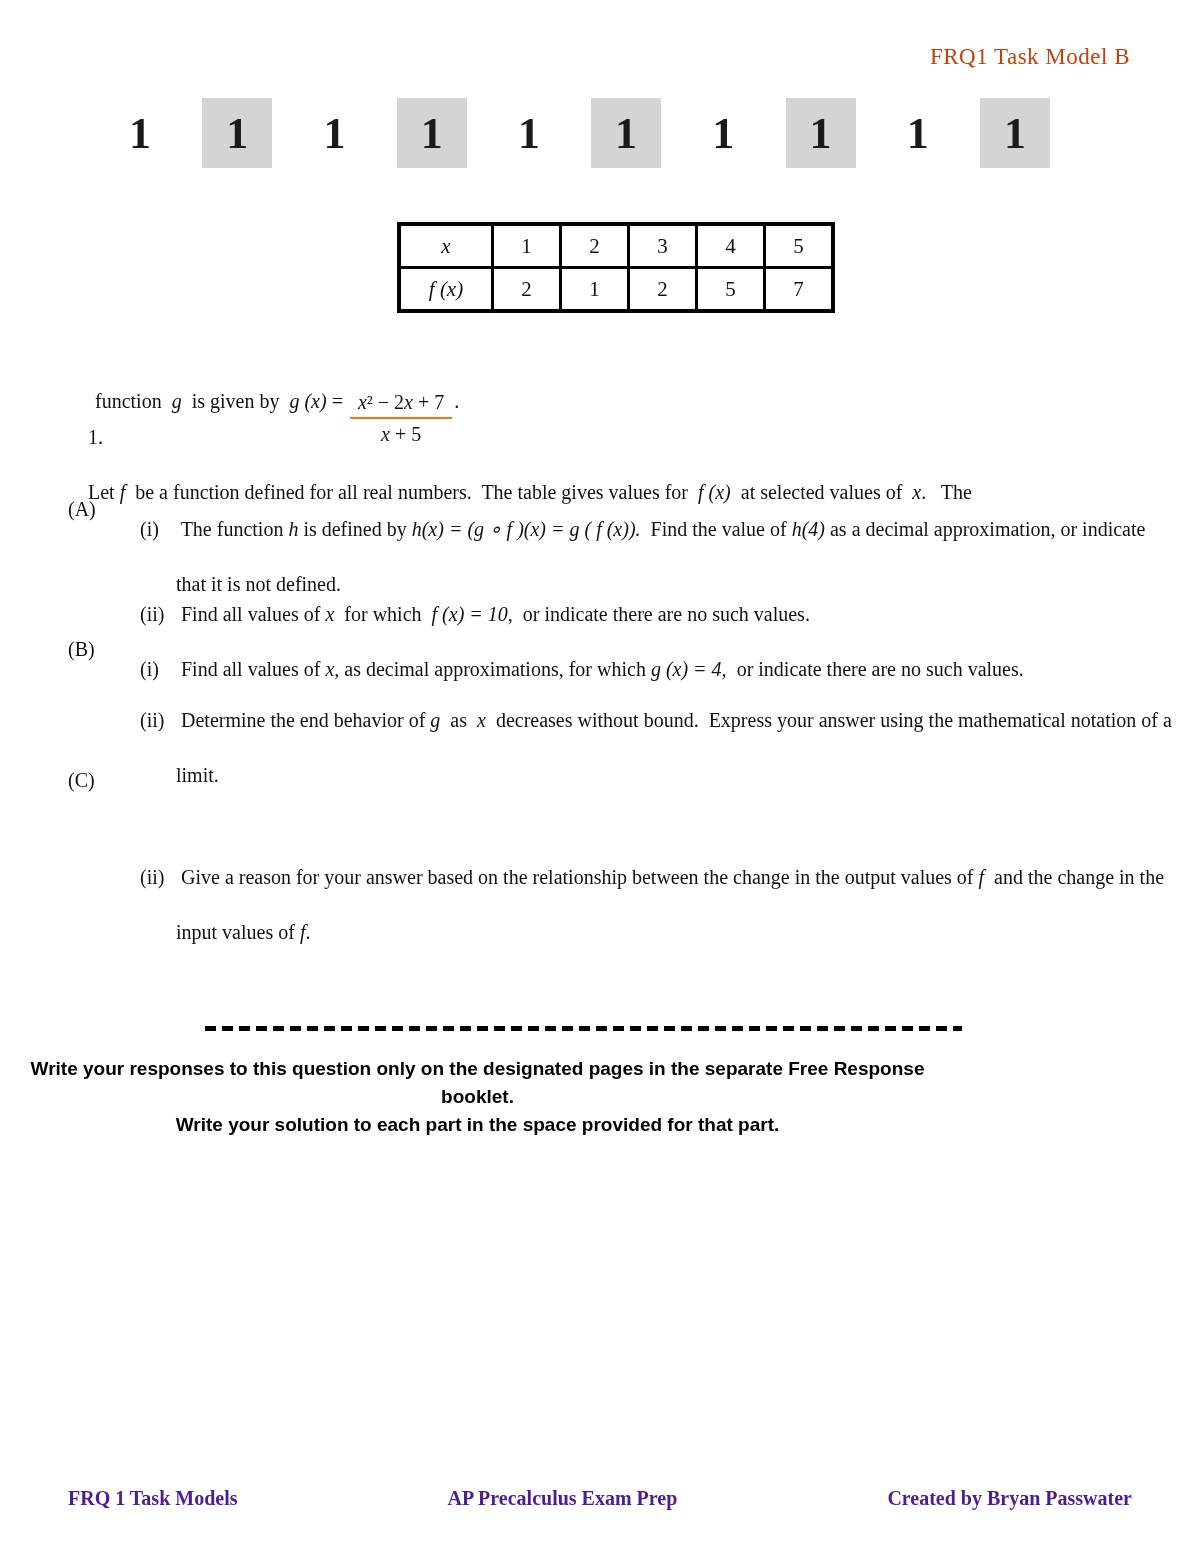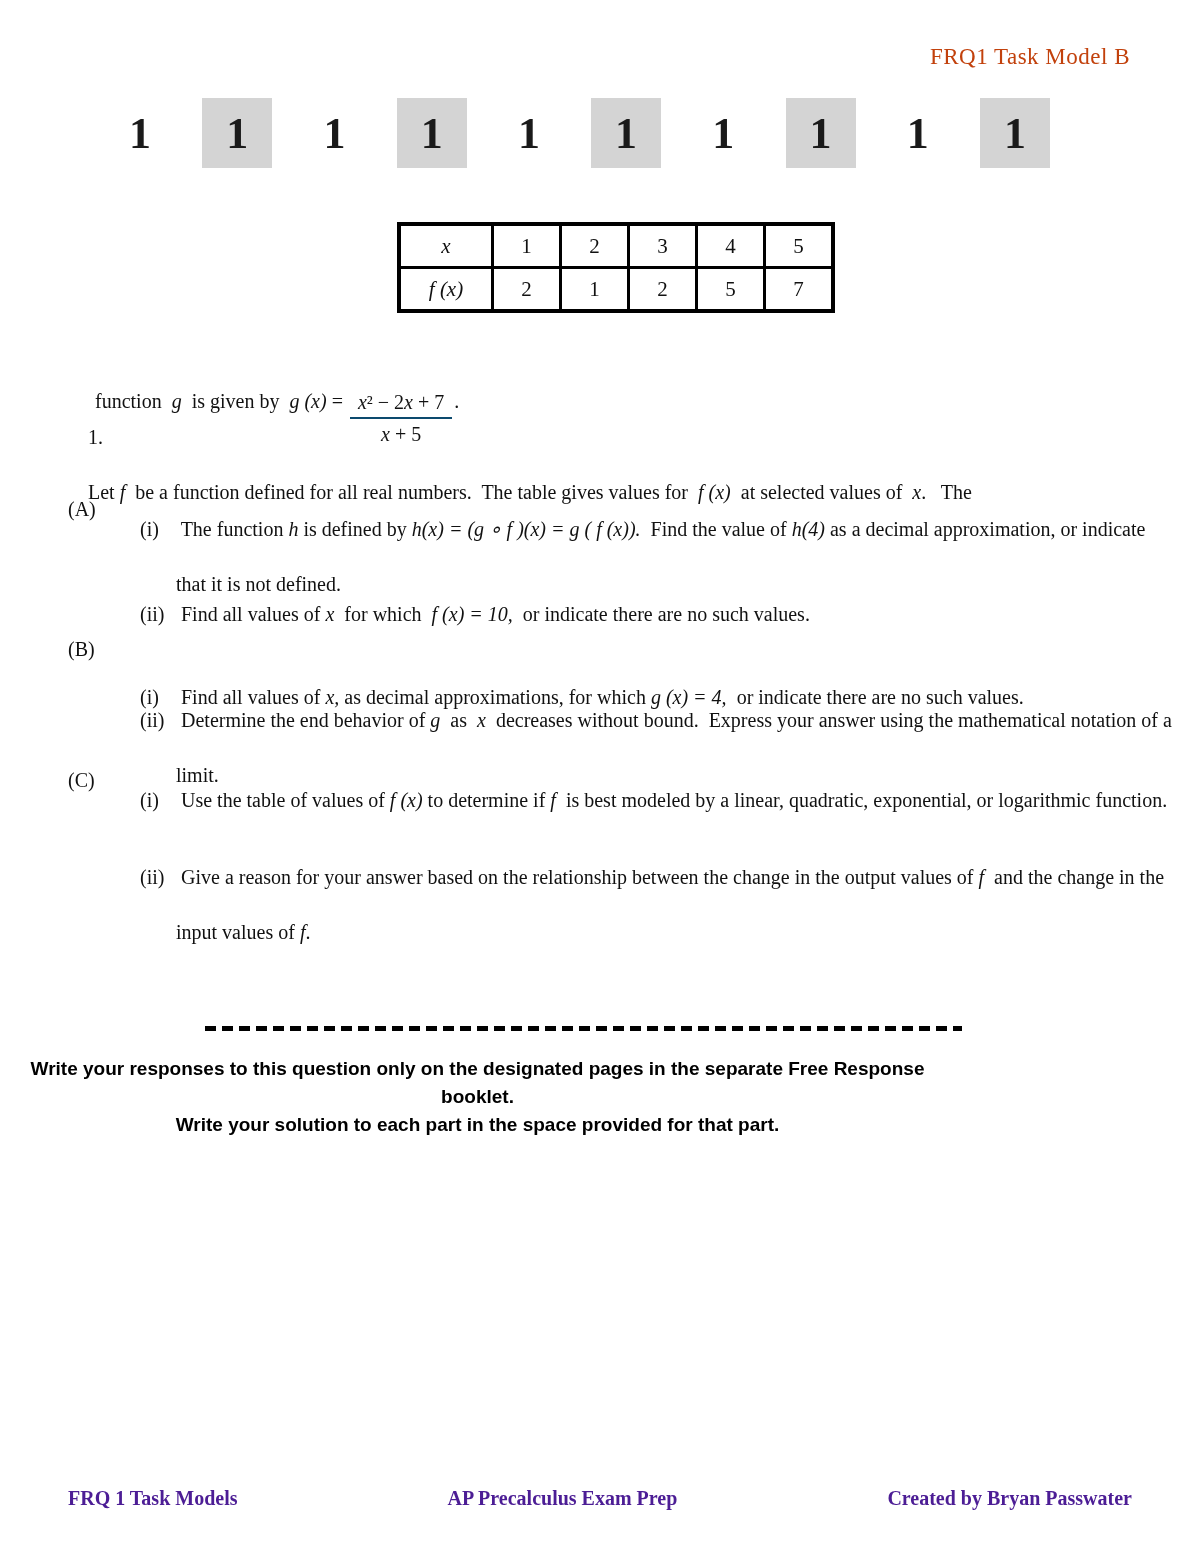--- a/index.html
+++ b/index.html
@@ -46,21 +46,21 @@
   }
   .intro-line{position:absolute;top:355px;left:68px;width:1090px;white-space:pre;}
   .given-line{
     position:absolute;top:390px;left:95px;height:68px;
     display:flex;align-items:flex-start;white-space:pre;font-size:20px;
   }
   .frac{
     display:inline-flex;flex-direction:column;text-align:center;
     font-size:20px;line-height:24px;margin:0 2px;vertical-align:middle;
   }
-  .frac .num{border-bottom:2px solid #0c4a6e;padding:0 8px 3px;}
+  .frac .num{border-bottom:2px solid #f97316;padding:0 8px 3px;}
   .frac .den{padding-top:3px;}
   .part-label{position:absolute;left:68px;}
   .item{position:absolute;left:140px;width:1000px;padding-left:36px;text-indent:-36px;}
   .marker{display:inline-block;width:36px;text-indent:0;}
   
   .divider{
     position:absolute;top:1026px;left:205px;width:757px;height:5px;
     background:repeating-linear-gradient(90deg,#000 0 11px,transparent 11px 17px);
   }
   .notice{
@@ -130,25 +130,24 @@
       <span class="den"><span class="mi">x</span><span> + 5</span></span>
     </span>
     <span>.</span>
   </div>
 
   <span class="part-label" style="top:482px">(A)</span>
   <p class="item" style="top:482px"><span class="marker">(i)</span><span><span> The function </span><span class="mi">h</span><span> is defined by </span><span class="mi">h(x) = (g ∘ f )(x) = g ( f (x)).</span><span>  Find the value of </span><span class="mi">h(4)</span><span> as a decimal approximation, or indicate that it is not defined.</span></span></p>
   <p class="item" style="top:567px"><span class="marker">(ii)</span><span><span> Find all values of </span><span class="mi">x</span><span>  for which  </span><span class="mi">f (x) = 10,</span><span>  or indicate there are no such values.</span></span></p>
 
   <span class="part-label" style="top:622px">(B)</span>
-  <p class="item" style="top:650px"><span class="marker">(i)</span><span><span> Find all values of </span><span class="mi">x,</span><span> as decimal approximations, for which </span><span class="mi">g (x) = 4,</span><span>  or indicate there are no such values.</span></span></p>
+  <p class="item" style="top:622px"><span class="marker">(i)</span><span><span> Find all values of </span><span class="mi">x,</span><span> as decimal approximations, for which </span><span class="mi">g (x) = 4,</span><span>  or indicate there are no such values.</span></span></p>
   <p class="item" style="top:673px"><span class="marker">(ii)</span><span><span> Determine the end behavior of </span><span class="mi">g</span><span>  as  </span><span class="mi">x</span><span>  decreases without bound.  Express your answer using the mathematical notation of a limit.</span></span></p>
 
   <span class="part-label" style="top:753px">(C)</span>
-  <p class="item" style="top:753px"><span class="marker">(i)</span><span><span> Use the table of values of </span><span class="mi">f (x)</span><span> to determine if </span><span class="mi">f</span><span>  is best modeled by a linear, quadratic, exponential, or logarithmic function.</span></span></p>
   <p class="item" style="top:830px"><span class="marker">(ii)</span><span><span> Give a reason for your answer based on the relationship between the change in the output values of </span><span class="mi">f</span><span>  and the change in the input values of </span><span class="mi">f</span><span>.</span></span></p>
 
   <div class="divider"></div>
 
   <div class="notice">
     <div>Write your responses to this question only on the designated pages in the separate Free Response booklet.</div>
     <div>Write your solution to each part in the space provided for that part.</div>
   </div>
 
   <div class="footer">

